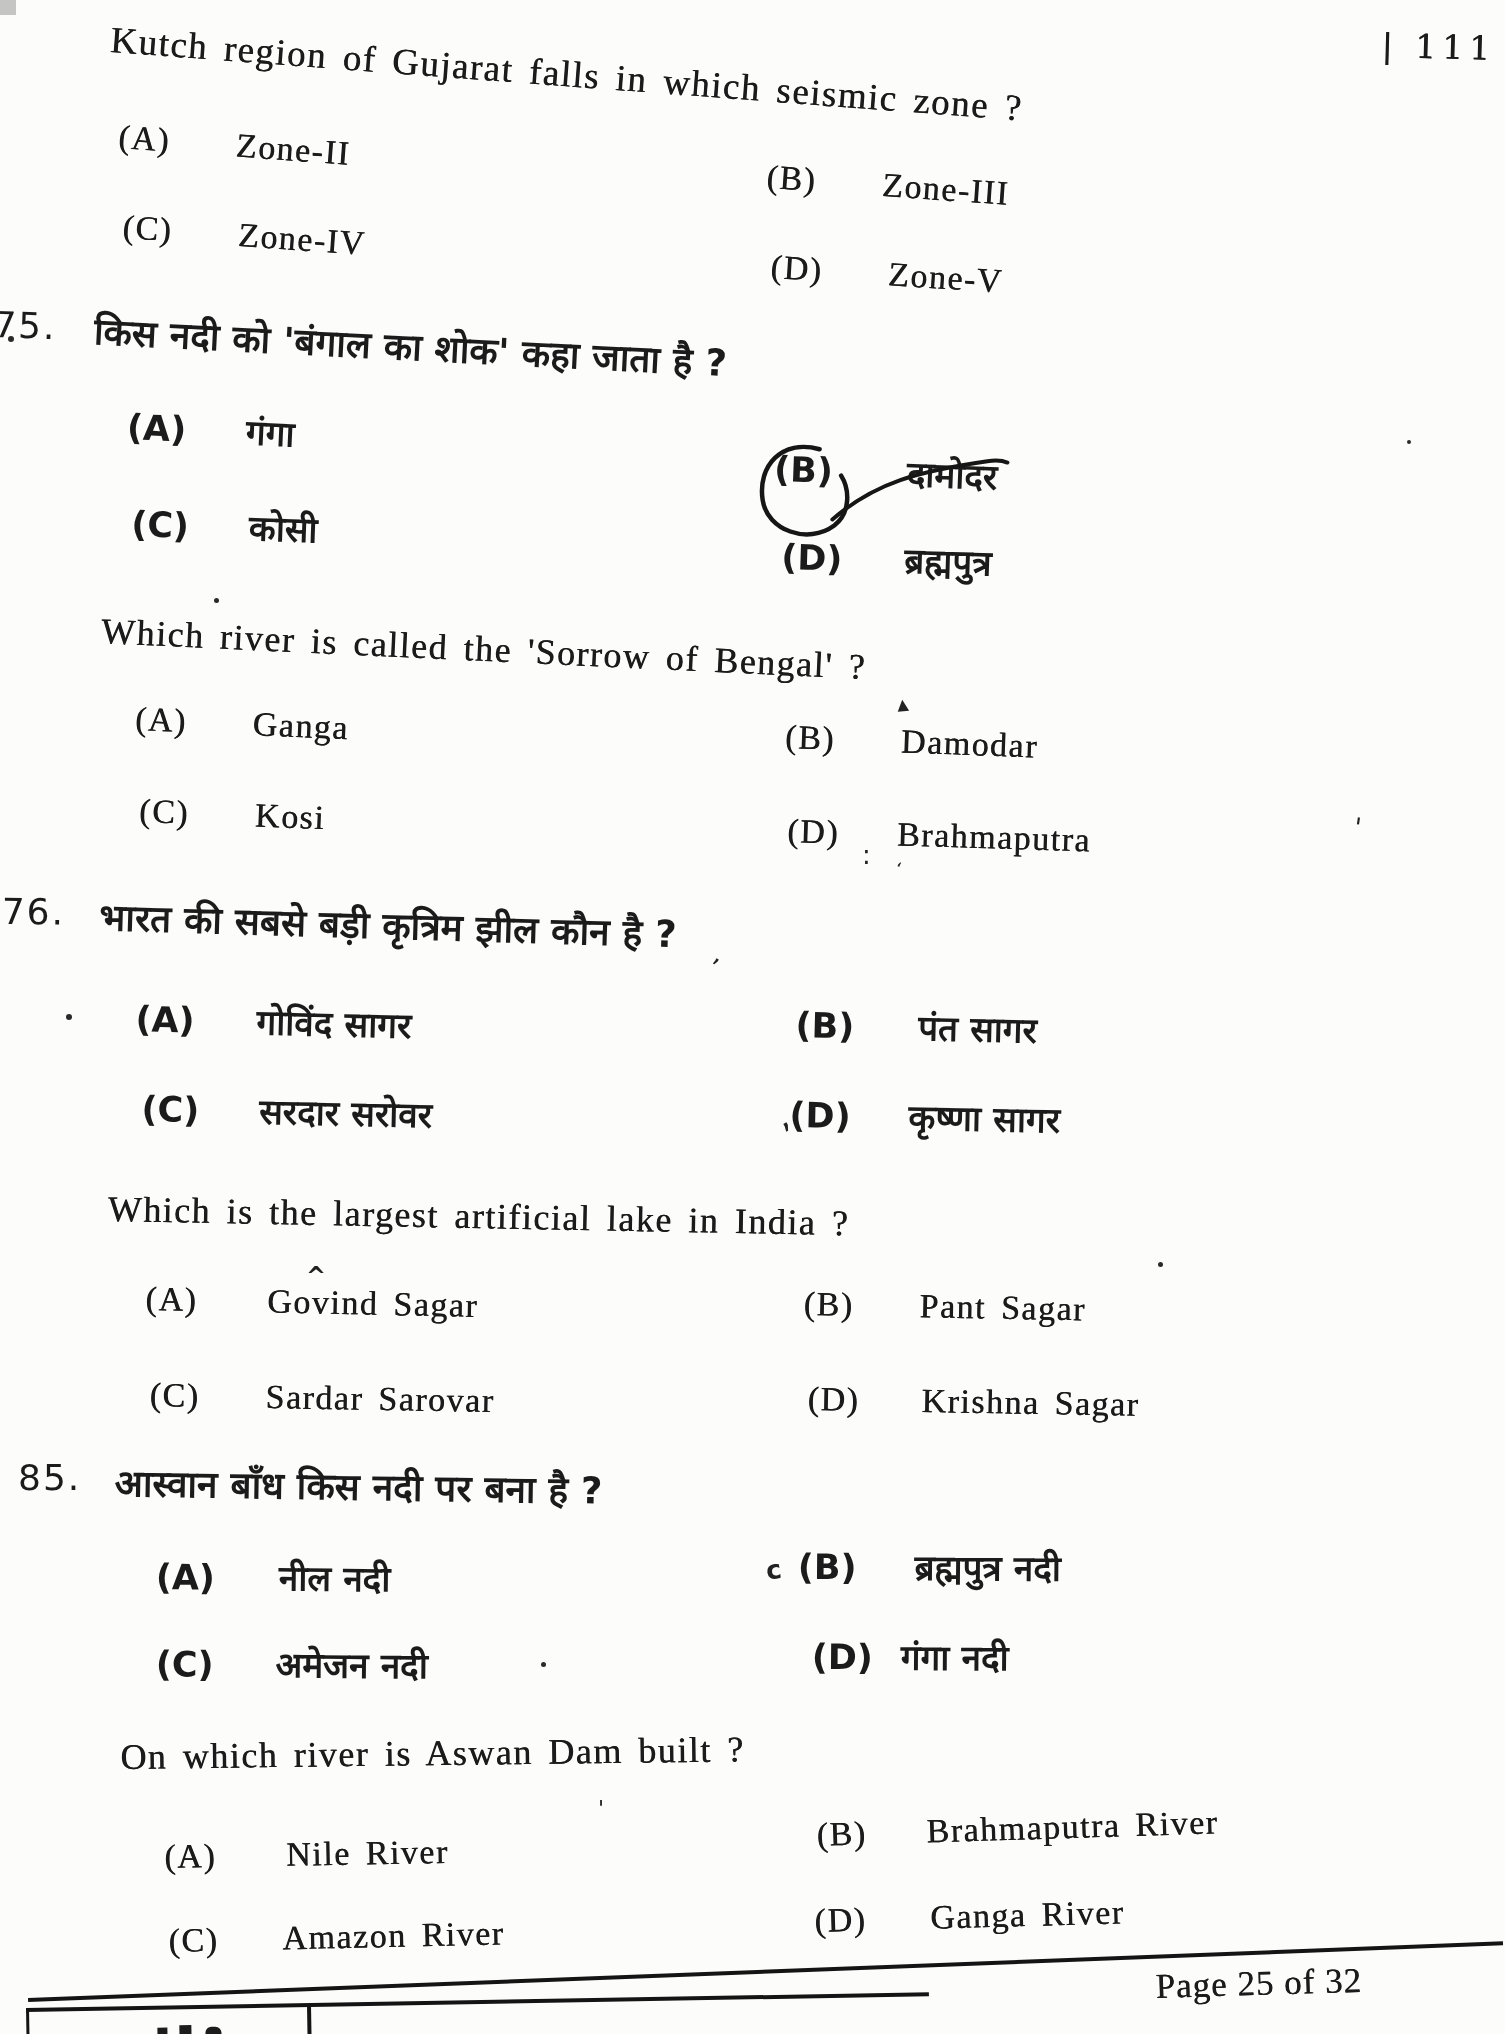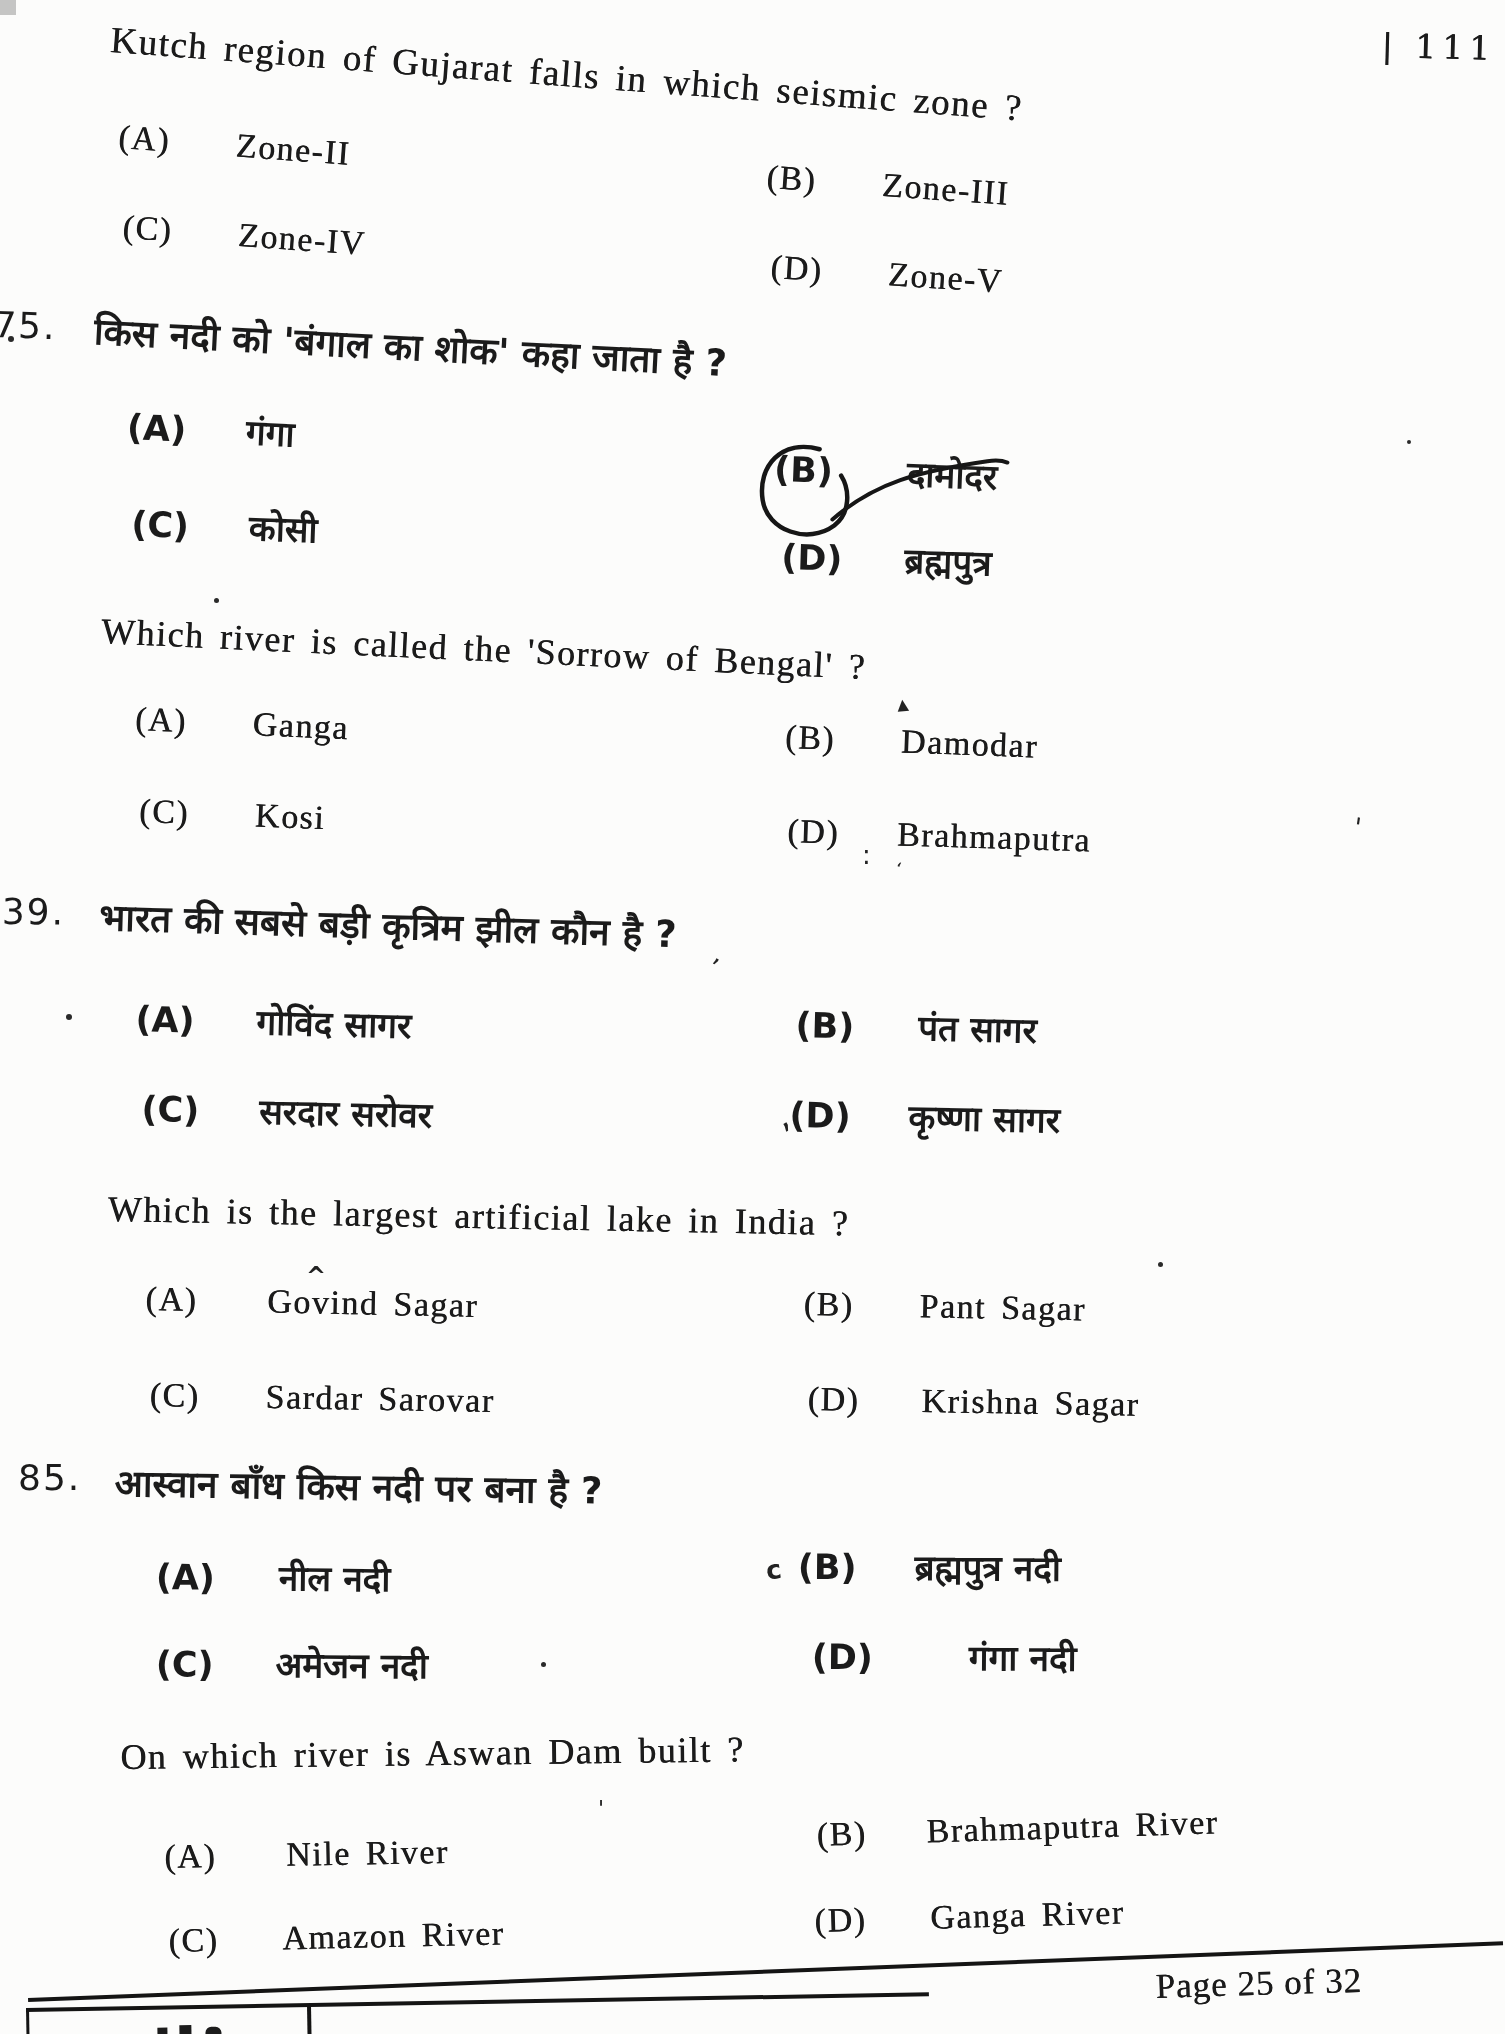--- a/index.html
+++ b/index.html
@@ -85,21 +85,21 @@
   <div class="ln opt en" style="left:140px;top:792px;transform:rotate(2.2deg);">
     <span class="lbl">(C)</span><span class="txt">Kosi</span>
   </div>
   <div class="ln opt en" style="left:788px;top:812px;transform:rotate(1.8deg);">
     <span class="lbl">(D)</span><span class="txt" style="margin-left:58px;">Brahmaputra</span>
   </div>
   <div class="stray-ch" style="left:862px;top:840px;font-size:26px;">:</div>
   <div class="stray-ch" style="left:1356px;top:812px;font-size:26px;transform:rotate(8deg);">'</div>
   <div class="stray-ch" style="left:898px;top:858px;font-size:18px;transform:rotate(14deg);">ʻ</div>
 
-  <div class="ln num" style="left:2px;top:892px;transform:rotate(0.5deg);">39.</div>
+  <div class="ln num" style="left:2px;top:892px;transform:rotate(0.5deg);">76.</div>
   <div class="ln hi" style="left:100px;top:898px;transform:rotate(1.7deg);font-size:37px;">भारत की सबसे बड़ी कृत्रिम झील कौन है ?</div>
   <div class="stray-ch" style="left:722px;top:938px;font-size:26px;transform:rotate(24deg);">,</div>
 
   <div class="ln opt hi" style="left:136px;top:1000px;transform:rotate(1.5deg);">
     <span class="lbl">(A)</span><span class="txt" style="margin-left:62px;">गोविंद सागर</span>
   </div>
   <div class="ln opt hi" style="left:796px;top:1006px;transform:rotate(1.4deg);">
     <span class="lbl">(B)</span><span class="txt" style="margin-left:64px;">पंत सागर</span>
   </div>
   <div class="ln opt hi" style="left:142px;top:1090px;transform:rotate(1.3deg);">
@@ -135,21 +135,21 @@
   </div>
   <div class="stray-ch" style="left:764px;top:1556px;font-size:26px;font-weight:bold;transform:rotate(-8deg);">c</div>
   <div class="ln opt hi" style="left:798px;top:1548px;transform:rotate(0.4deg);">
     <span class="lbl">(B)</span><span class="txt" style="margin-left:58px;">ब्रह्मपुत्र नदी</span>
   </div>
   <div class="ln opt hi" style="left:156px;top:1645px;transform:rotate(0.5deg);">
     <span class="lbl">(C)</span><span class="txt" style="margin-left:62px;">अमेजन नदी</span>
   </div>
   <div class="stray" style="left:541px;top:1662px;width:5px;height:5px;"></div>
   <div class="ln opt hi" style="left:812px;top:1638px;transform:rotate(0.4deg);">
-    <span class="lbl">(D)</span><span class="txt" style="margin-left:96px;">गंगा नदी</span>
+    <span class="lbl">(D)</span><span class="txt" style="margin-left:28px;">गंगा नदी</span>
   </div>
 
   <div class="ln en q" style="left:120px;top:1738px;transform:rotate(-0.7deg);">On which river is Aswan Dam built ?</div>
 
   <div class="ln opt en" style="left:164px;top:1838px;transform:rotate(-1deg);">
     <span class="lbl">(A)</span><span class="txt" style="margin-left:70px;">Nile River</span>
   </div>
   <div class="ln opt en" style="left:816px;top:1816px;transform:rotate(-1.8deg);">
     <span class="lbl">(B)</span><span class="txt" style="margin-left:60px;">Brahmaputra River</span>
   </div>

